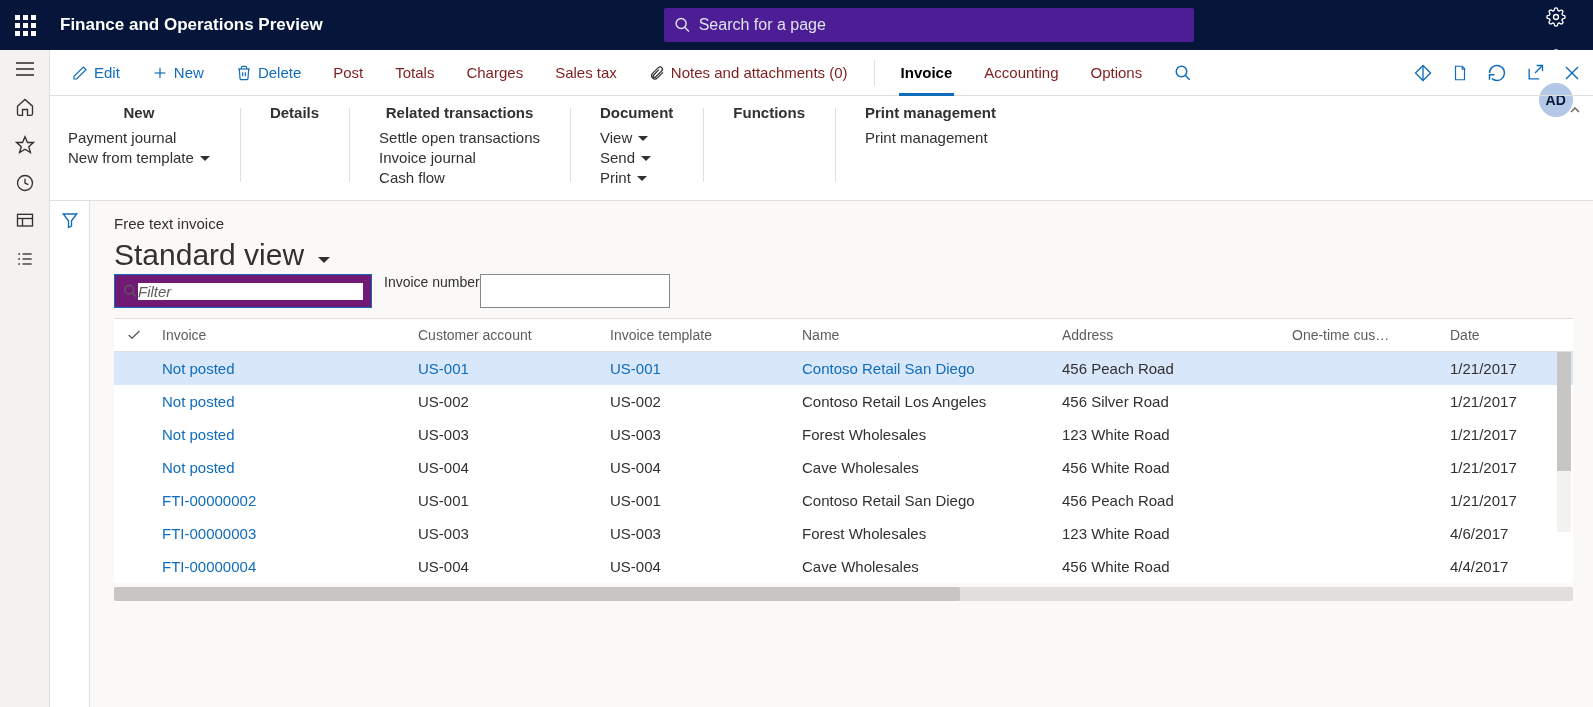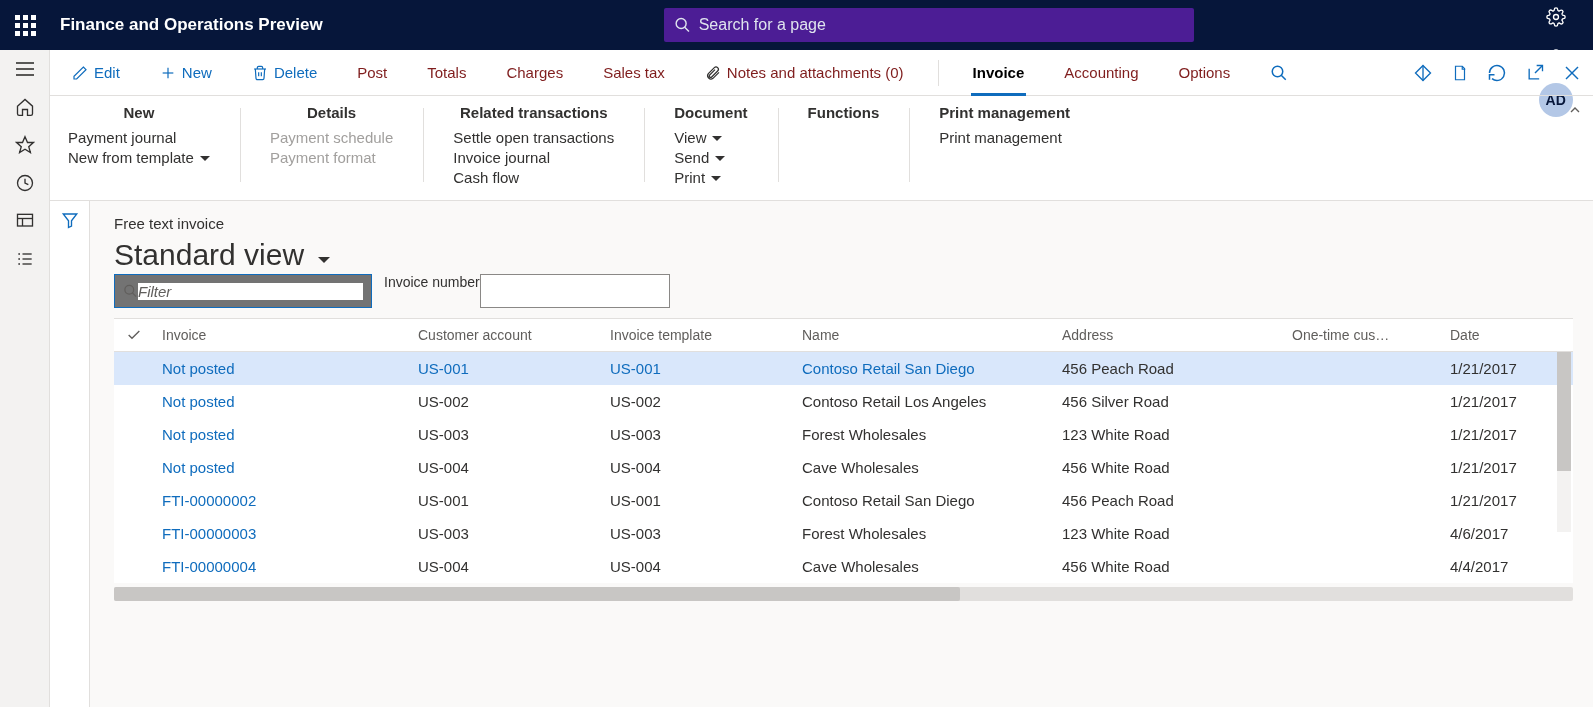--- a/index.html
+++ b/index.html
@@ -62,21 +62,21 @@
   .layout { display: flex; height: calc(100% - 50px); }
   .leftrail {
     width: 50px; background: #f3f2f1; border-right: 1px solid #e1dfdd;
     display: flex; flex-direction: column; align-items: center;
     padding-top: 8px; gap: 16px;
   }
   .leftrail .rail-icon { width: 22px; height: 22px; cursor: pointer; color:#323130; display:flex; align-items:center; justify-content:center;}
   .main { flex: 1; display: flex; flex-direction: column; min-width: 0; }
   .actionbar {
     height: 46px; border-bottom: 1px solid #e1dfdd;
-    display: flex; align-items: center; padding: 0 12px; gap: 20px;
+    display: flex; align-items: center; padding: 0 12px; gap: 12px;
     font-size: 15px;
   }
   .actionbar .ab-item {
     display: flex; align-items: center; gap: 6px;
     padding: 4px 10px; cursor: pointer; border-radius: 2px;
     color: #7f1d1d;
   }
   .actionbar .ab-item.blue { color: #0f6cbd; }
   .actionbar .ab-item.active { color: #000; font-weight: 600; position: relative;}
   .actionbar .ab-item.active::after {
@@ -110,21 +110,21 @@
     width: 40px; display:flex; justify-content:center; padding-top:10px;
     border-right: 1px solid #e1dfdd; background:#fff;
   }
   .content { flex:1; padding: 14px 20px 10px 24px; overflow:hidden; display:flex; flex-direction:column;}
   .breadcrumb { font-size: 15px; color:#323130; margin-bottom: 6px;}
   .viewtitle { font-size: 30px; font-weight: 400; display:flex; align-items:center; gap:8px; margin-bottom:2px;}
   .viewtitle .chev-sm::after { border-top-color:#323130; border-width:6px; transform:translateY(4px);}
   .filters-row { display:flex; gap:12px; align-items:flex-end; margin-bottom:10px;}
   .filterbox {
     width: 258px; height:34px; border:1px solid #0f6cbd;
-    display:flex; align-items:center; padding:0 8px; background:#737373;
+    display:flex; align-items:center; padding:0 8px; background:#701a75;
   }
   .filterbox input { border:none; outline:none; font-size:15px; width:100%; font-style: italic;}
   .filterbox input::placeholder { font-style: italic; color:#605e5c;}
   .invnum-wrap { display:flex; flex-direction:row; }
   .invnum-wrap label { font-size:14px; margin-bottom:2px; color:#323130;}
   .invnum-wrap input {
     width: 190px; height:34px; border:1px solid #8a8886; padding:0 8px; font-size:15px;
   }
   
   .grid { flex:1; display:flex; flex-direction:column; min-height:0;}
@@ -346,24 +346,20 @@
     <div class="ribbon" id="ribbon-root">
       <div class="ribbon-group">
           <h4>New</h4>
           <div class="rg-items">
             <span>Payment journal</span>
             <span class="chev">New from template</span>
           </div>
         </div>
         <div class="ribbon-group">
           <h4>Details</h4>
-          <div class="rg-items">
-            <span class="disabled">Payment schedule</span>
-            <span class="disabled">Payment format</span>
-          </div>
         </div>
         <div class="ribbon-group">
           <h4>Related transactions</h4>
           <div class="rg-items">
             <span>Settle open transactions</span>
             <span>Invoice journal</span>
             <span>Cash flow</span>
           </div>
         </div>
         <div class="ribbon-group">

